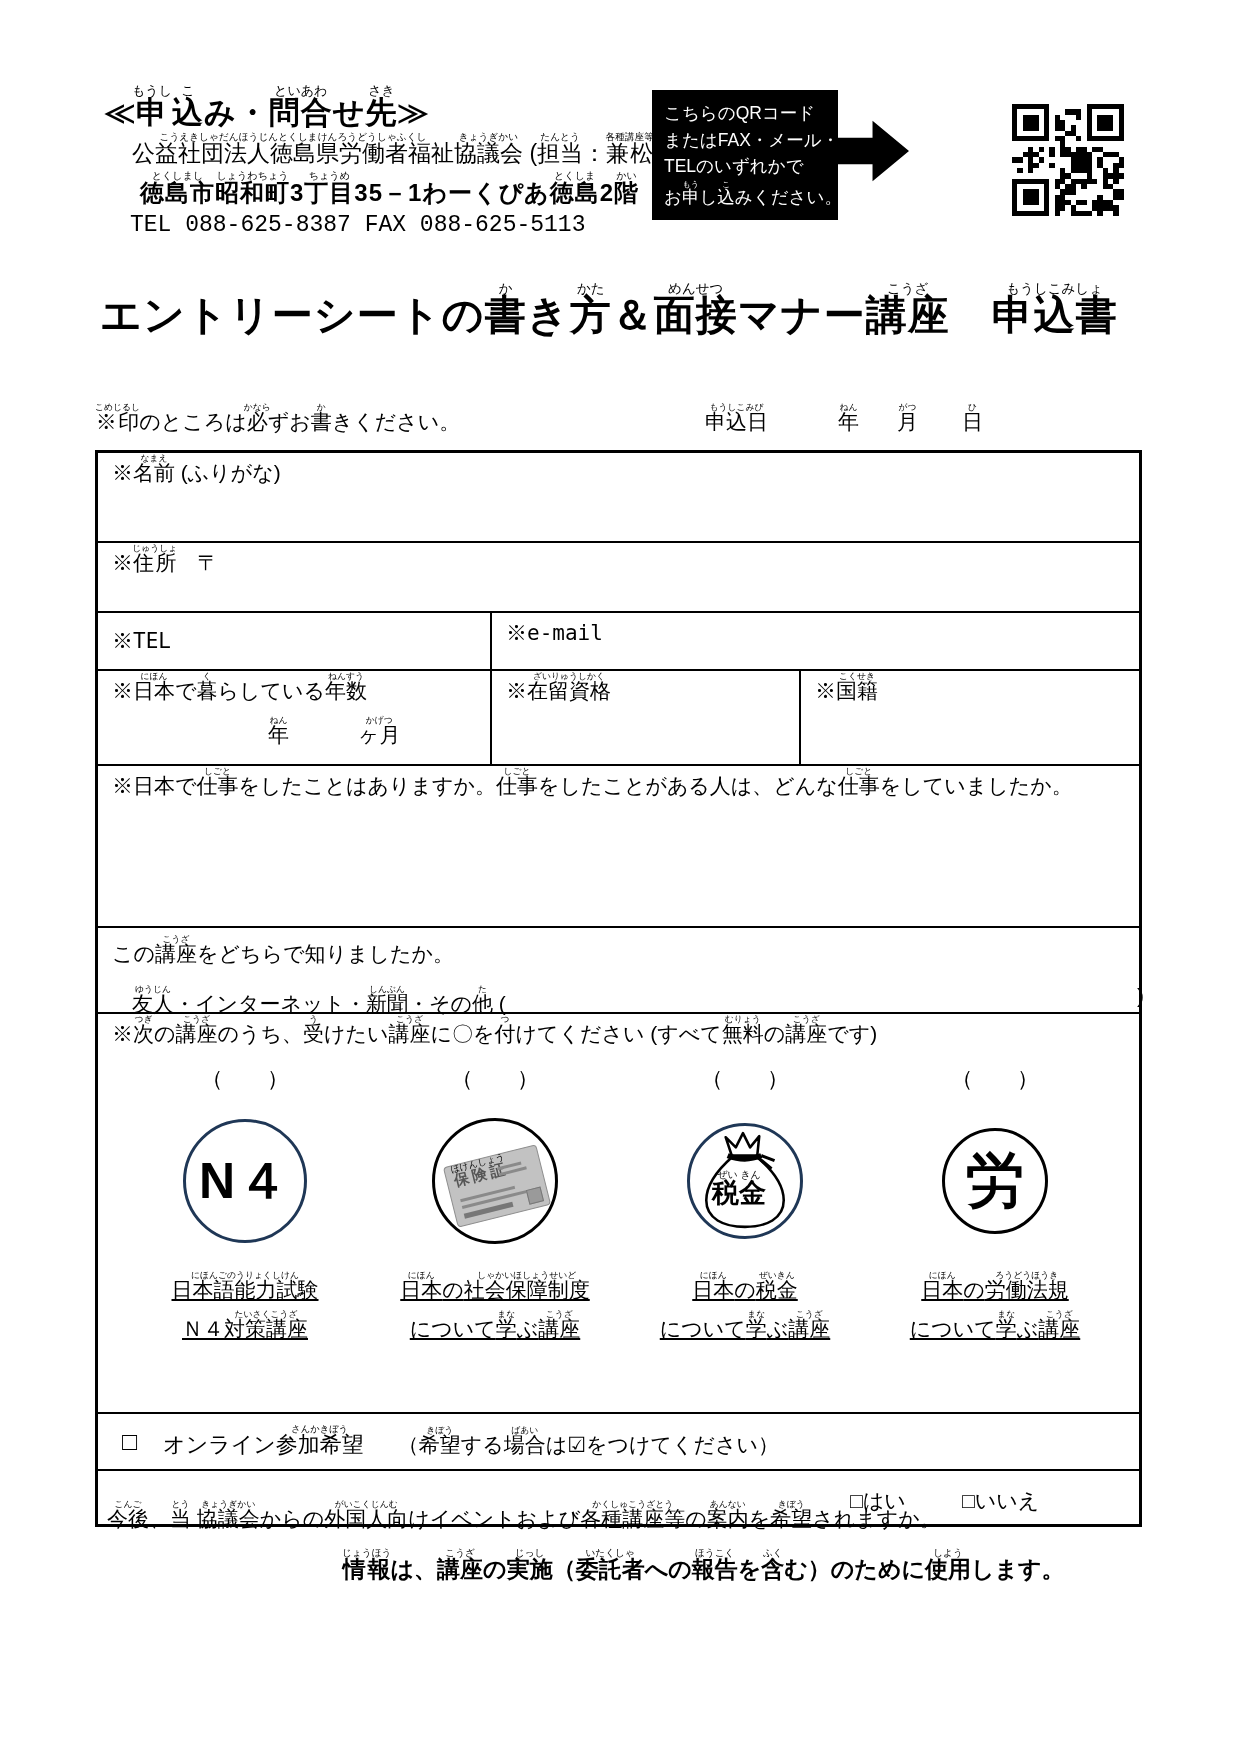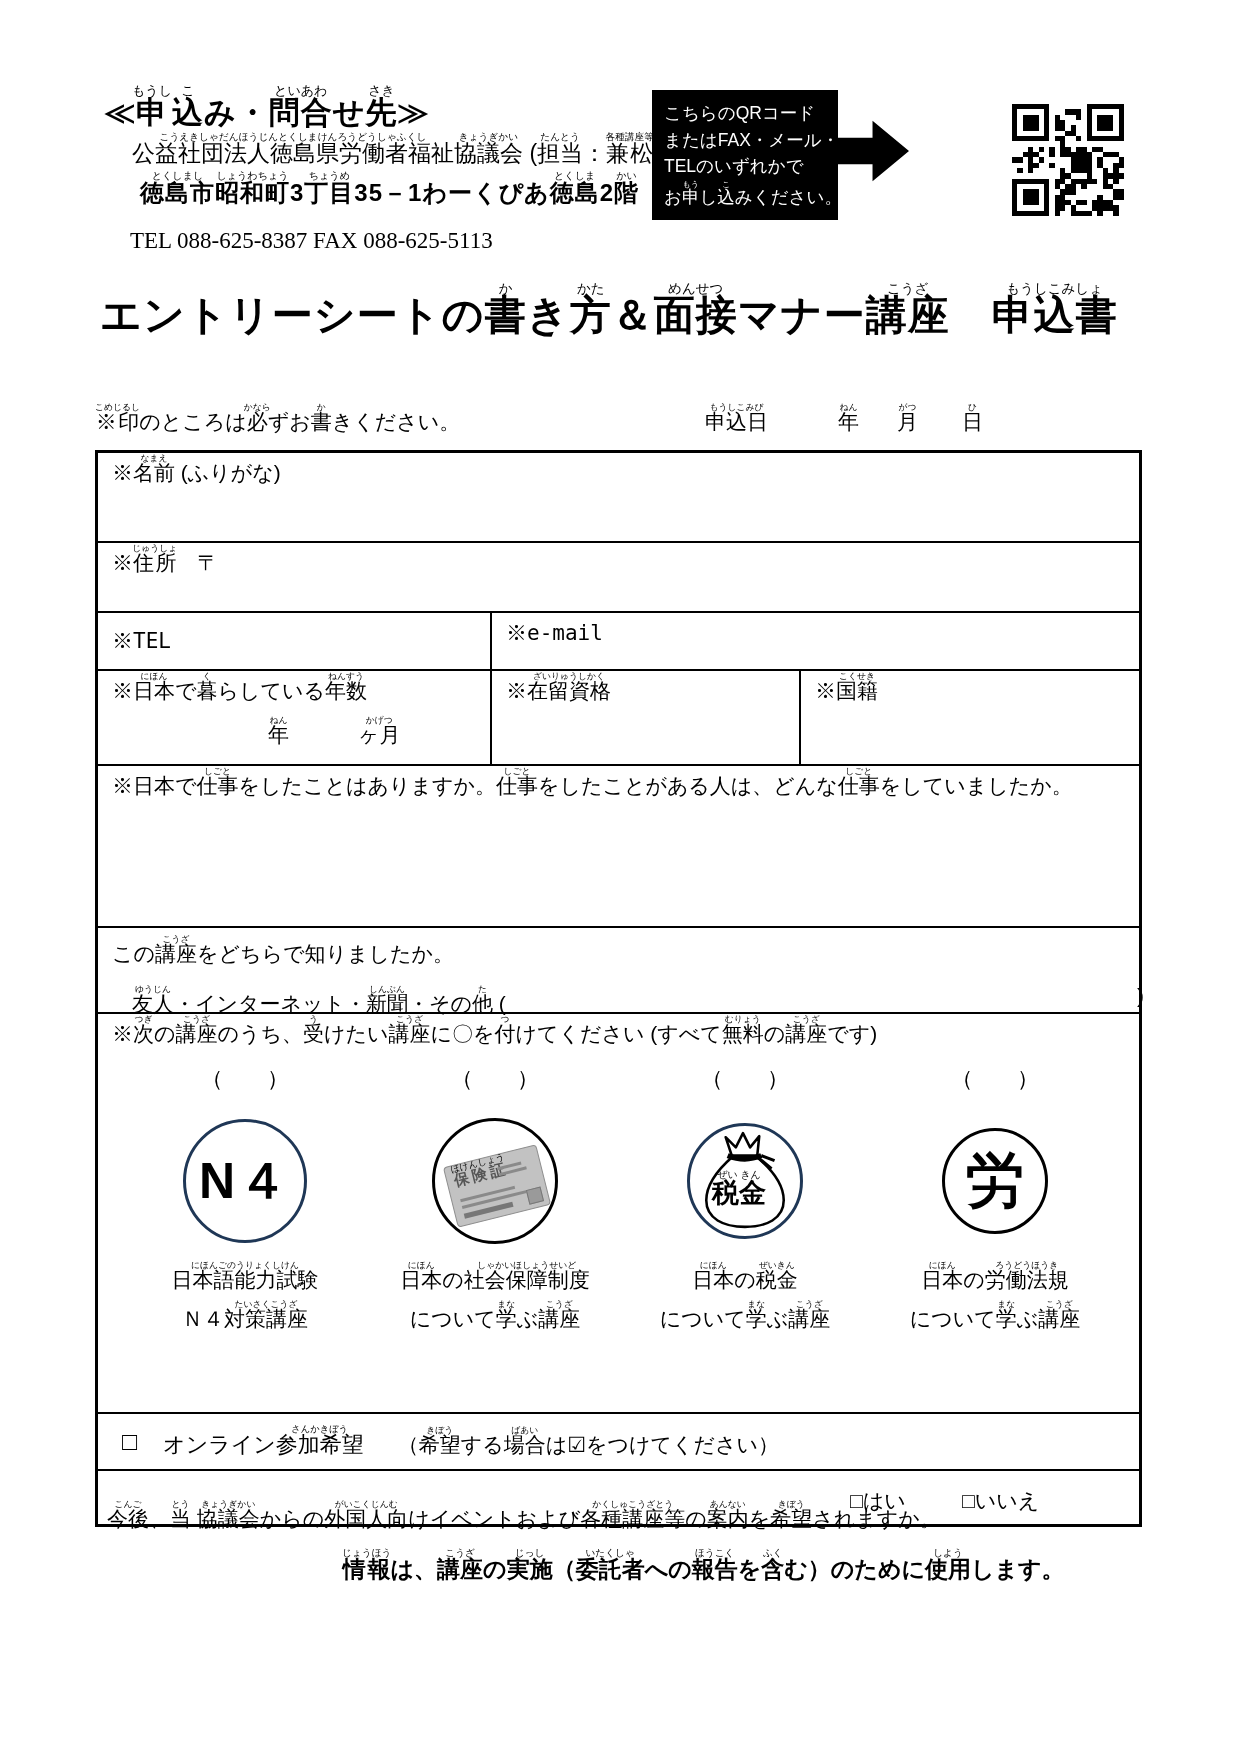--- a/index.html
+++ b/index.html
@@ -6,21 +6,21 @@
   #page{position:relative;width:1241px;height:1755px;background:#ffffff;overflow:hidden;
         font-family:"Liberation Sans",sans-serif;color:#000;}
   .abs{position:absolute;white-space:nowrap;}
   ruby{ruby-position:over;}
   rt{font-size:.42em;font-weight:normal;letter-spacing:0;text-align:center;}
 
   
   .heading{left:104px;top:84px;font-size:31px;font-weight:bold;letter-spacing:1px;}
   .org{left:132px;top:132px;font-size:23px;}
   .addr{left:140px;top:170px;font-size:24px;font-weight:600;letter-spacing:1px;}
-  .telfax{left:130px;top:228px;font-size:23px;font-family:Liberation Serif, serif;text-align:right;}
+  .telfax{left:130px;top:212px;font-size:23px;font-family:Liberation Mono, monospace;text-align:right;}
   .urlline{left:148px;top:244px;font-size:20px;font-family:"DejaVu Sans Mono",monospace;}
   .urlline .lbl{margin-right:26px;}
 
   .qrbox{left:652px;top:90px;width:186px;box-sizing:border-box;background:#000;color:#fff;
          padding:10px 12px;font-size:17.5px;line-height:1.52;}
   .qrbox rt{font-size:8px;}
   .arrow{left:833px;top:118px;width:76px;height:66px;background:#000;
          clip-path:polygon(0 30%,52% 30%,52% 4%,100% 50%,52% 96%,52% 70%,0 70%);}
   .qr{left:1012px;top:104px;width:112px;height:112px;}
 
@@ -53,21 +53,21 @@
   .yunit1{position:absolute;left:170px;top:44px;}
   .yunit2{position:absolute;left:260px;top:44px;}
   .r-work{height:162px;}
   .r-source{height:86px;}
   .src2{display:flex;justify-content:space-between;width:1012px;padding-left:20px;margin-top:16px;}
   .r-courses{height:400px;}
   .cgrid{display:grid;grid-template-columns:repeat(4,250px);width:1000px;margin:12px 0 0 22px;}
   .course{text-align:center;}
   .course .paren{font-size:22px;display:inline-block;margin-top:4px;}
   .iconwrap{height:158px;display:flex;align-items:center;justify-content:center;margin-top:8px;}
-  .clabels{font-size:21px;line-height:1.75;}
+  .clabels{margin-top:10px;font-size:21px;line-height:1.75;text-decoration:underline;}
   .badge{border-radius:50%;display:flex;align-items:center;justify-content:center;background:#fff;box-sizing:border-box;}
   .n4{width:124px;height:124px;border:3px solid #1f3756;font-size:50px;font-weight:bold;letter-spacing:3px;}
   .labor{width:106px;height:106px;border:3px solid #000;font-size:58px;font-weight:bold;}
   .taxc{width:116px;height:116px;border:3px solid #1f3756;position:relative;}
   .taxc svg{position:absolute;left:4px;top:2px;}
   .taxtext{position:absolute;left:0;right:12px;top:44px;font-size:27px;font-weight:bold;text-align:center;}
   .taxtext rt{font-size:10px;}
   .insc{width:126px;height:126px;border:3px solid #000;position:relative;overflow:hidden;}
   .card{position:absolute;left:14px;top:34px;width:94px;height:60px;background:#c2c2c2;border:1px solid #8e8e8e;
         border-radius:4px;transform:rotate(-14deg);}

